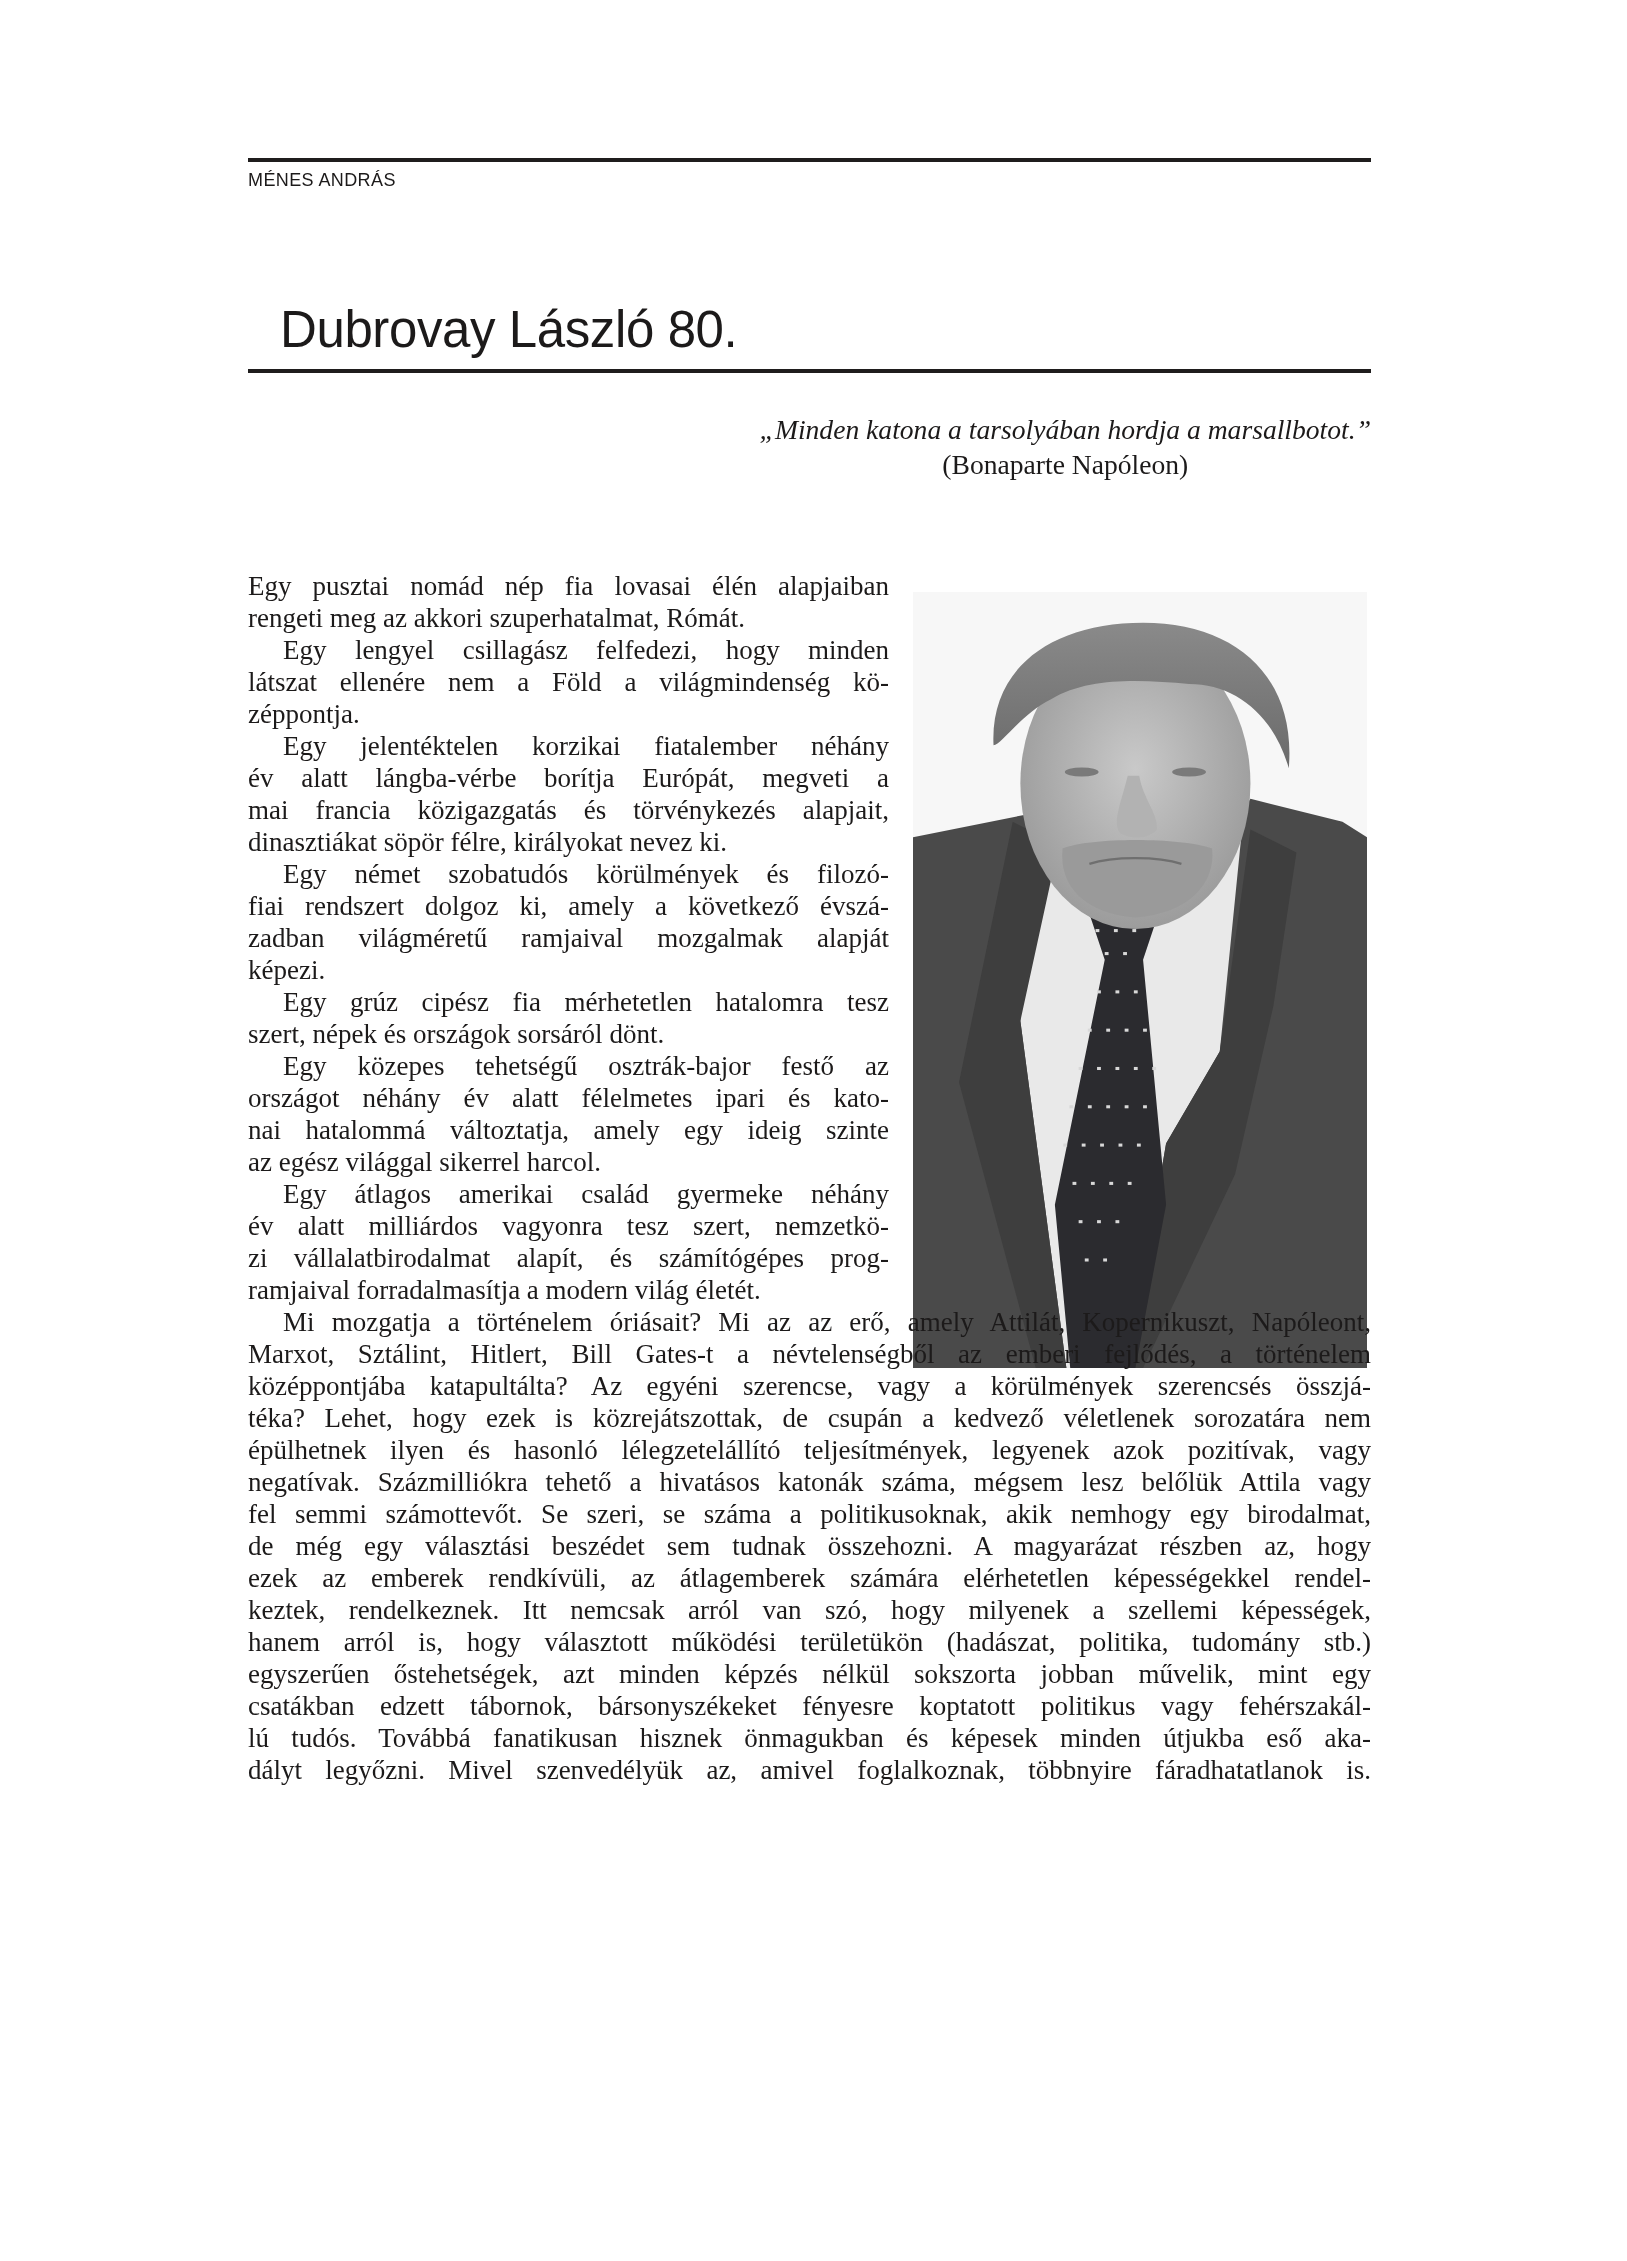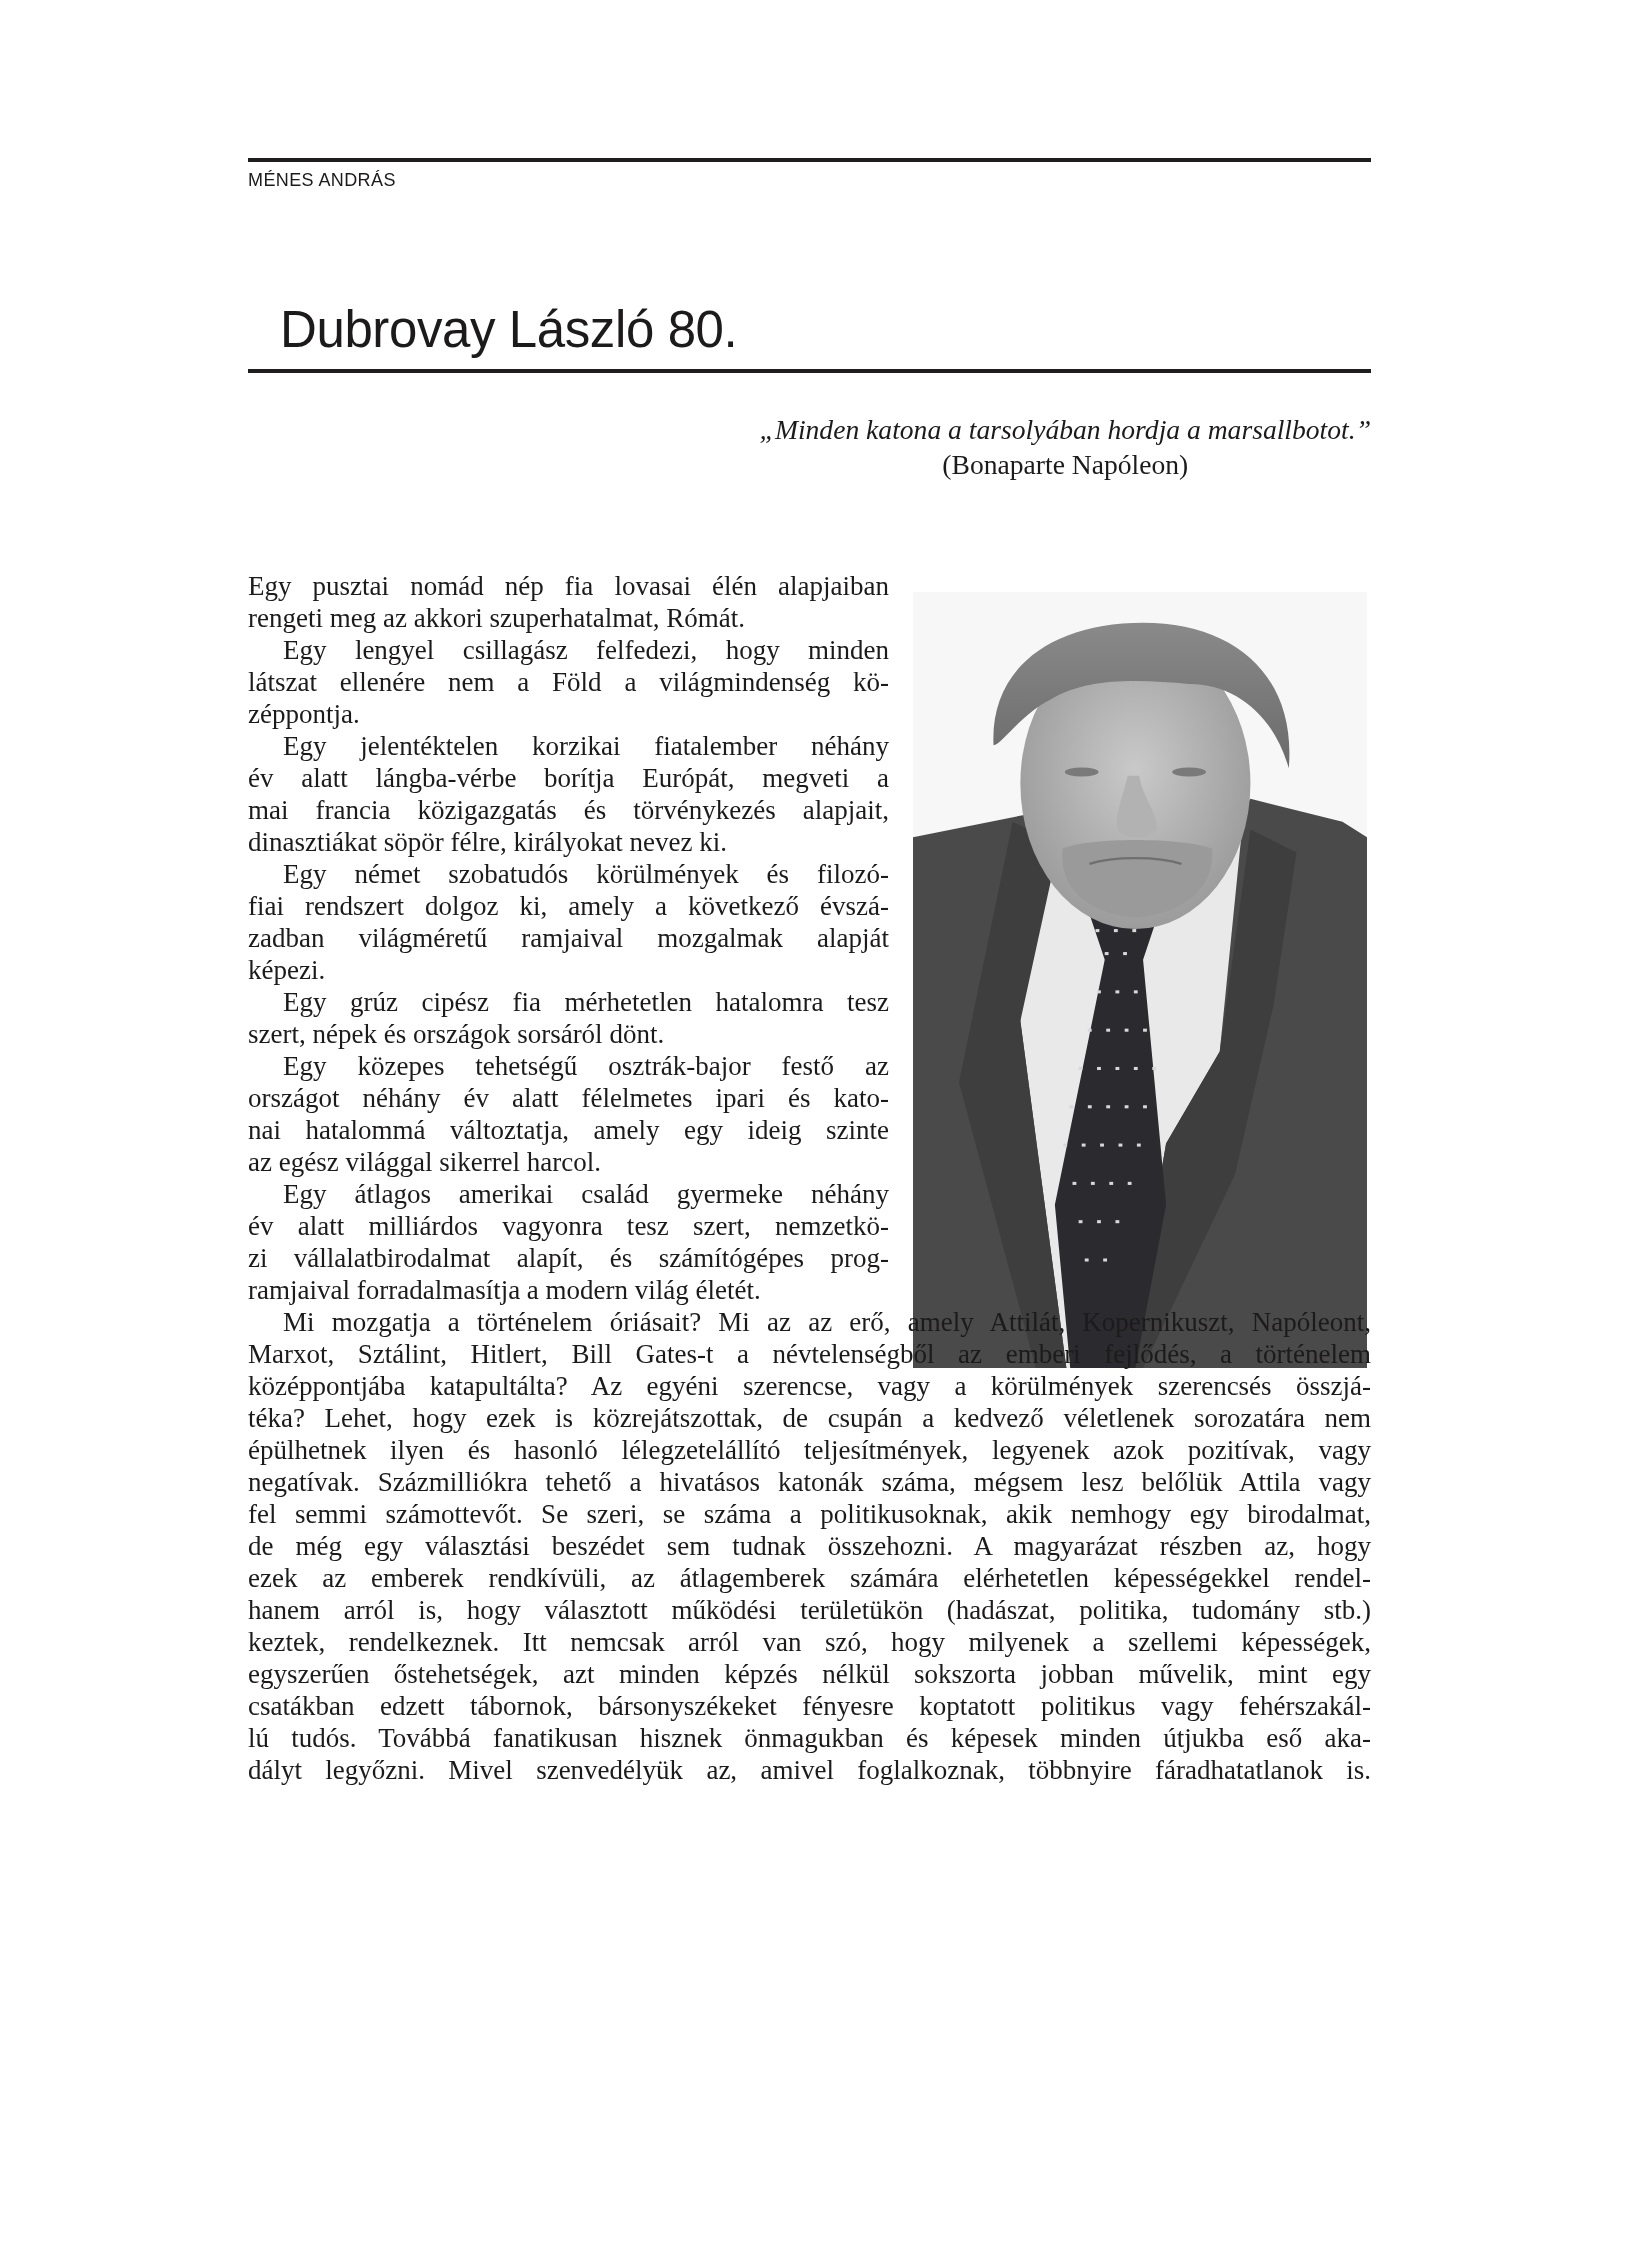--- a/index.html
+++ b/index.html
@@ -134,20 +134,20 @@
     <span class="line narrow last">ramjaival forradalmasítja a modern világ életét.</span>
     <span class="line wide indent">Mi mozgatja a történelem óriásait? Mi az az erő, amely Attilát, Kopernikuszt, Napóleont,</span>
     <span class="line wide">Marxot, Sztálint, Hitlert, Bill Gates-t a névtelenségből az emberi fejlődés, a történelem</span>
     <span class="line wide">középpontjába katapultálta? Az egyéni szerencse, vagy a körülmények szerencsés összjá-</span>
     <span class="line wide">téka? Lehet, hogy ezek is közrejátszottak, de csupán a kedvező véletlenek sorozatára nem</span>
     <span class="line wide">épülhetnek ilyen és hasonló lélegzetelállító teljesítmények, legyenek azok pozitívak, vagy</span>
     <span class="line wide">negatívak. Százmilliókra tehető a hivatásos katonák száma, mégsem lesz belőlük Attila vagy</span>
     <span class="line wide">fel semmi számottevőt. Se szeri, se száma a politikusoknak, akik nemhogy egy birodalmat,</span>
     <span class="line wide">de még egy választási beszédet sem tudnak összehozni. A magyarázat részben az, hogy</span>
     <span class="line wide">ezek az emberek rendkívüli, az átlagemberek számára elérhetetlen képességekkel rendel-</span>
+    <span class="line wide">keztek, rendelkeznek. Itt nemcsak arról van szó, hogy milyenek a szellemi képességek,</span>
     <span class="line wide">hanem arról is, hogy választott működési területükön (hadászat, politika, tudomány stb.)</span>
-    <span class="line wide">keztek, rendelkeznek. Itt nemcsak arról van szó, hogy milyenek a szellemi képességek,</span>
     <span class="line wide">egyszerűen őstehetségek, azt minden képzés nélkül sokszorta jobban művelik, mint egy</span>
     <span class="line wide">csatákban edzett tábornok, bársonyszékeket fényesre koptatott politikus vagy fehérszakál-</span>
     <span class="line wide">lú tudós. Továbbá fanatikusan hisznek önmagukban és képesek minden útjukba eső aka-</span>
     <span class="line wide">dályt legyőzni. Mivel szenvedélyük az, amivel foglalkoznak, többnyire fáradhatatlanok is.</span>
   </div>
 
 
 </body></html>

